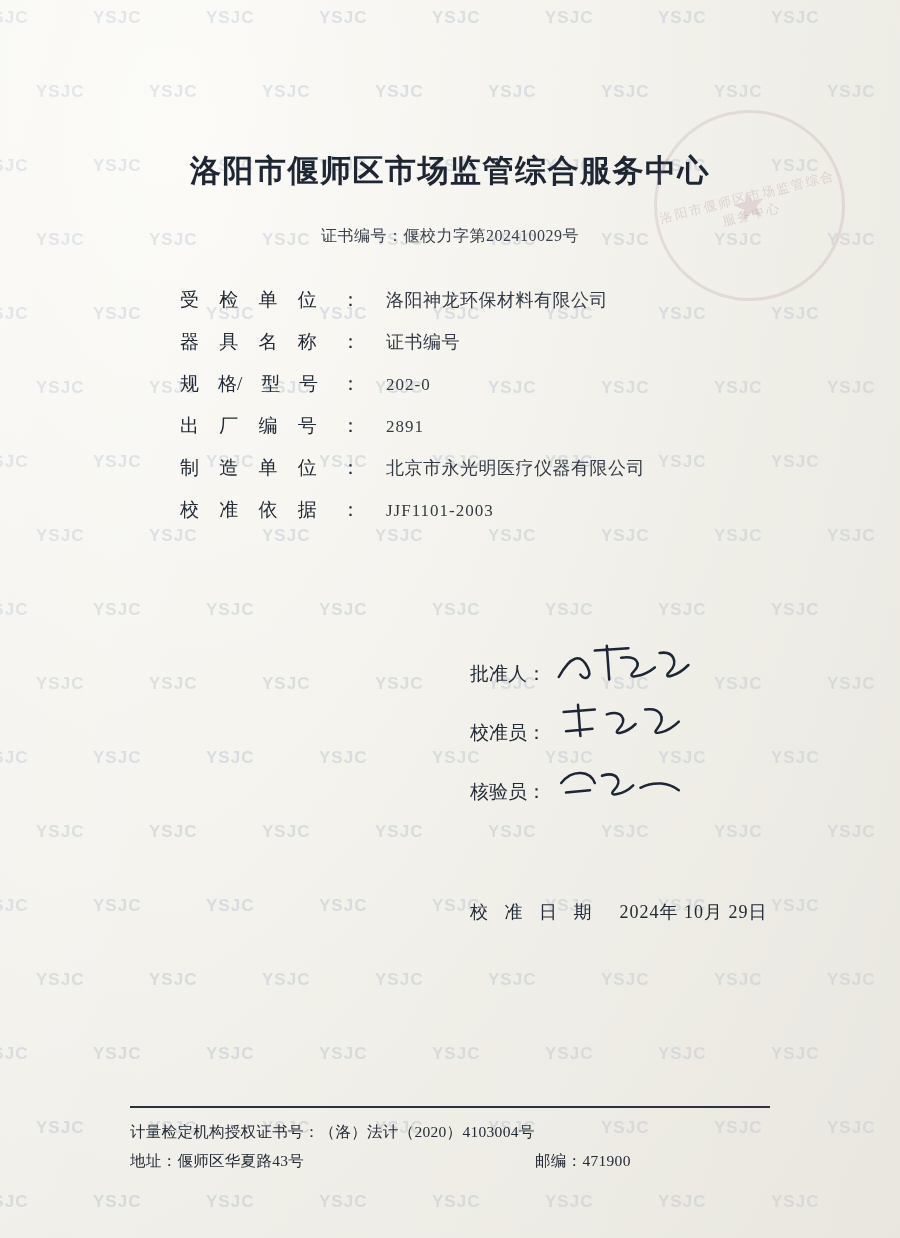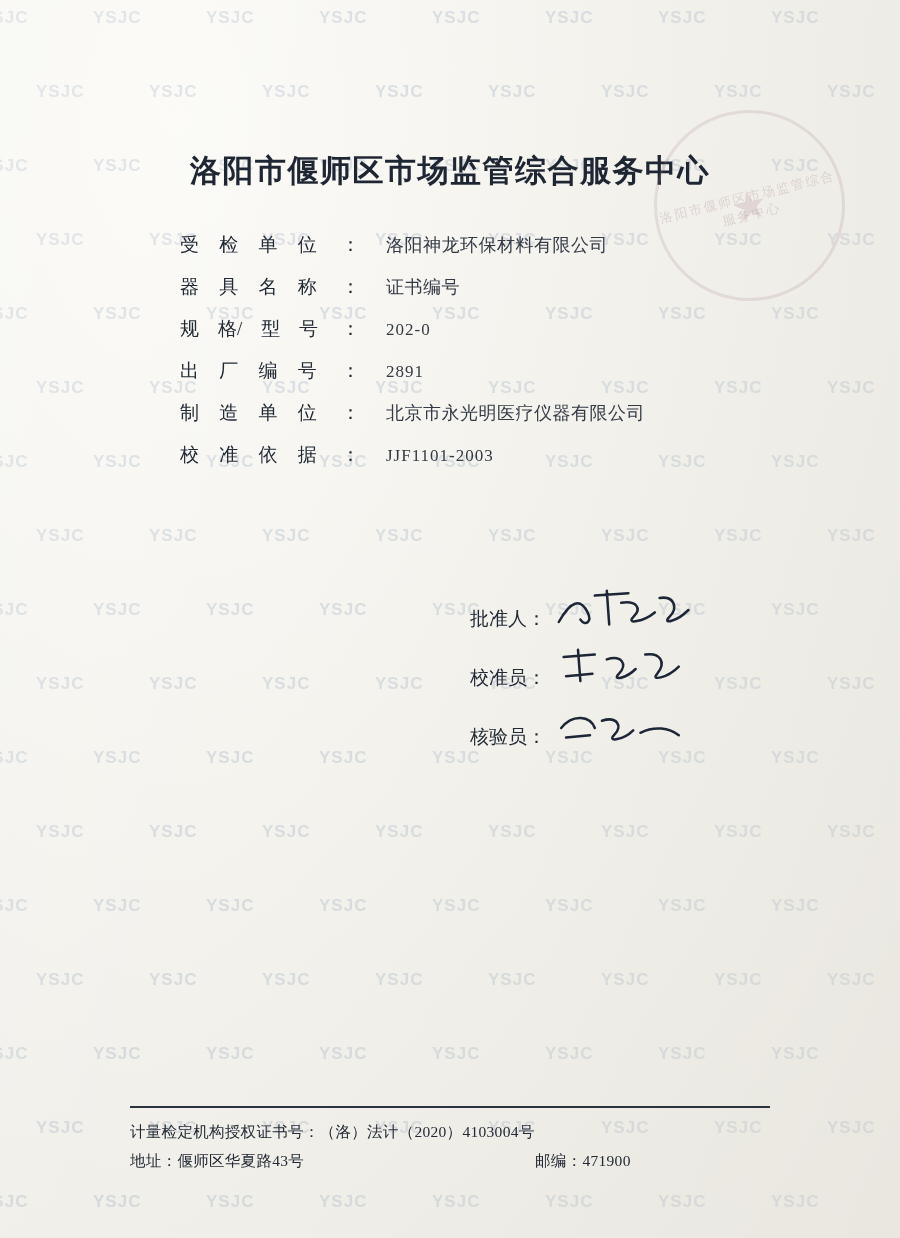--- a/index.html
+++ b/index.html
@@ -371,20 +371,21 @@
       <div class="wm" style="left: 432px; top: 1192px;">YSJC</div>
       <div class="wm" style="left: 545px; top: 1192px;">YSJC</div>
       <div class="wm" style="left: 658px; top: 1192px;">YSJC</div>
       <div class="wm" style="left: 771px; top: 1192px;">YSJC</div>
     </div>
   <div class="paper-noise"></div>
 
   <div class="content">
 
     <div class="title-main">洛阳市偃师区市场监管综合服务中心</div>
+    <div class="cert-no">证书编号：偃校力字第202410029号</div>
 
     <div class="fields" id="fields-container">
         <div class="field-row">
           <div class="field-label">
             <span>受</span>
             <span>检</span>
             <span>单</span>
             <span>位</span>
             <span class="colon">：</span>
           </div>
@@ -463,20 +464,24 @@
           <span class="sign-label">核验员：</span>
           <span class="sign-mark" title="石明">
             <svg width="160" height="48" viewBox="0 0 130 40">
               <path d="M6,20 C16,8 30,10 34,20 M10,28 L30,26 M40,14 C52,10 58,18 50,26 C44,32 58,30 66,22 M72,24 C84,18 96,20 104,26" fill="none" stroke="#1d2636" stroke-width="2.1" stroke-linecap="round" stroke-linejoin="round"></path>
             </svg>
           </span>
         </div>
       </div>
 
     <div class="dates" id="dates-container">
+        <div class="date-row">
+          <span class="date-label spaced">校 准 日 期</span>
+          <span class="date-value">2024年 10月 29日</span>
+        </div>
       </div>
 
   </div>
 
   <div class="stamp">
     <div class="stamp-text">洛阳市偃师区市场监管综合服务中心</div>
     <div class="inner-star">★</div>
   </div>
 
   <div class="footer">

